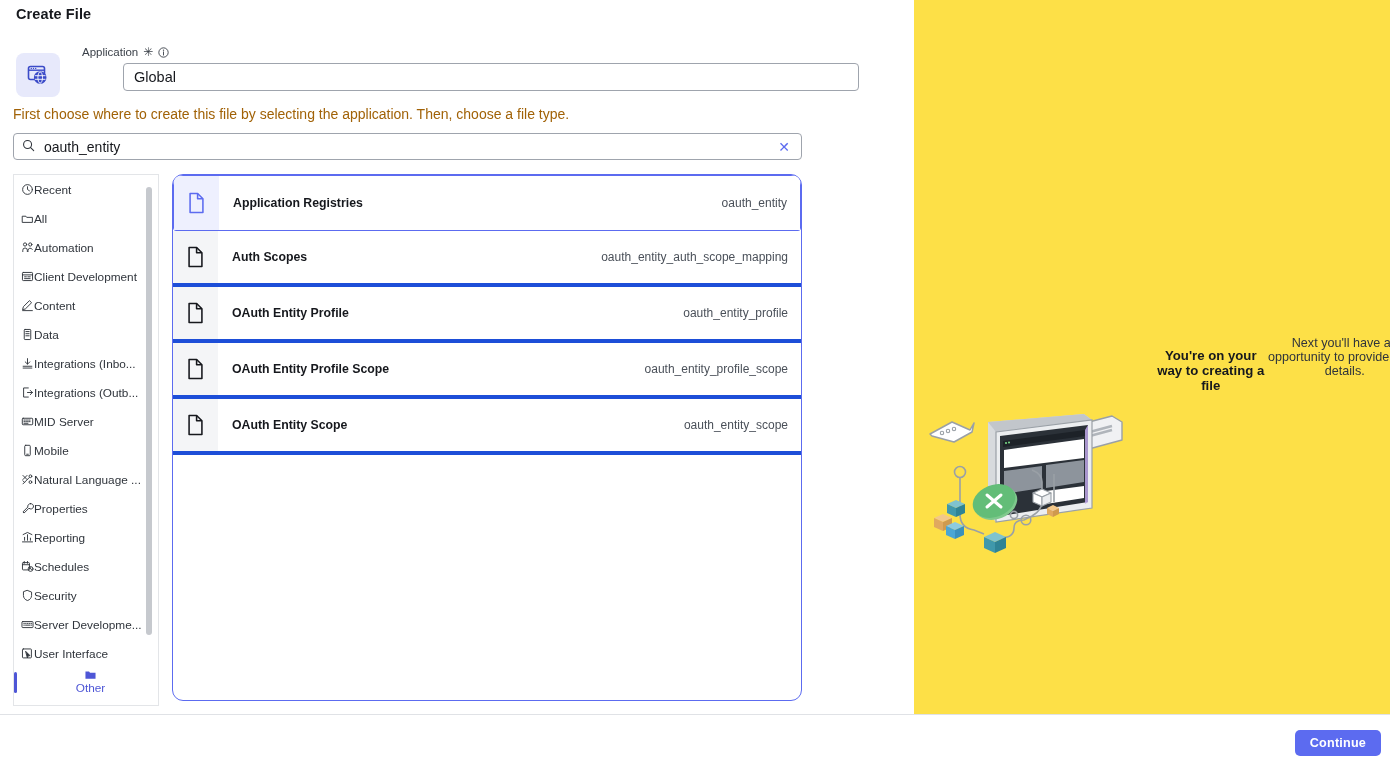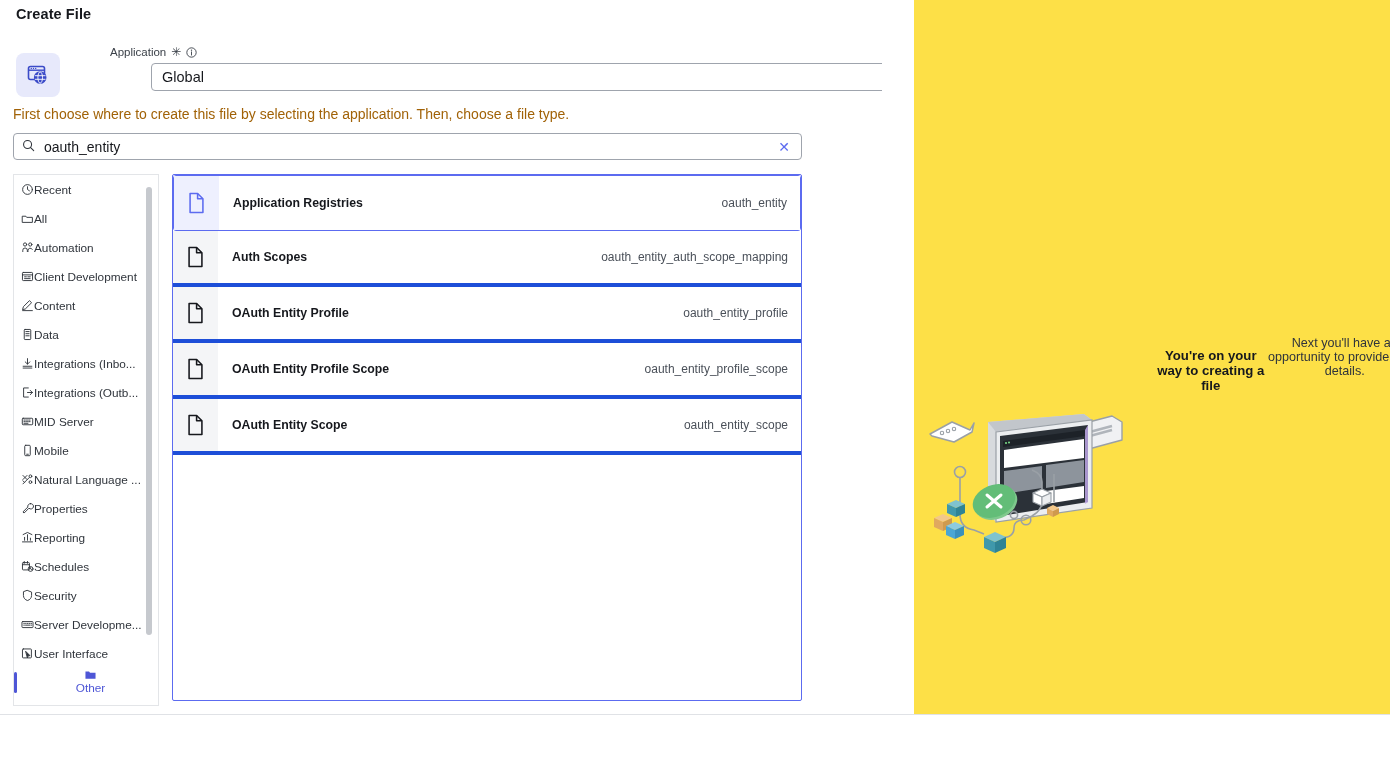--- a/index.html
+++ b/index.html
@@ -33,21 +33,21 @@
     background: #ffffff;
   }
 
   
   .title {
     position: absolute; left: 16px; top: 6px;
     font-size: 14.5px; font-weight: bold; color: #16181d; letter-spacing: .1px;
   }
 
   
-  .app-row { position: absolute; left: 16px; top: 45px; display: flex; align-items: flex-start; gap: 28px; }
+  .app-row { position: absolute; left: 16px; top: 45px; display: flex; align-items: flex-start; }
   .app-icon-box {
     width: 44px; height: 44px; border-radius: 8px; background: #e7e9fb;
     display: flex; align-items: center; justify-content: center; margin-top: 8px;
   }
   .field-block { margin-left: 22px; }
   .field-label {
     font-size: 11.5px; color: #3b4149; display: flex; align-items: center; gap: 5px;
     line-height: 14px; margin-bottom: 4px;
   }
   .req-star { color: #3b4149; font-size: 12px; line-height: 10px; }
@@ -100,21 +100,21 @@
     position: absolute; right: 3px; top: 6px; width: 6px; height: 518px;
     background: transparent;
   }
   .cat-thumb {
     position: absolute; right: 3px; top: 6px; width: 6px; height: 448px;
     background: #c6c9ce; border-radius: 3px; cursor: pointer;
   }
 
   .results {
     position: absolute; left: 172px; top: 174px; width: 630px; height: 527px;
-    background: #fff; border: 1px solid #5c6bf0; border-radius: 2px; overflow: hidden;
+    background: #fff; border: 1px solid #5c6bf0; border-radius: 11px; overflow: hidden;
   }
   .row {
     display: flex; align-items: stretch; height: 56px; cursor: pointer;
     border-bottom: 4px solid #1d4ed8; position: relative;
   }
   .row .icon-cell {
     width: 45px; flex: 0 0 45px; background: #f4f5f7;
     display: flex; align-items: center; justify-content: center;
   }
   .row .row-body {
@@ -515,13 +515,16 @@
             <path d="M12 3 L6 6 L6 12 L12 9 Z" fill="#cf9a4e"></path>
           </g>
         </g>
       </svg>
     </div>
     <div class="rp-title">You're on your way to creating a file</div>
     <div class="rp-sub">Next you'll have an opportunity to provide more details.</div>
   </div>
 
   <div class="footer-divider"></div>
+  <div class="footer">
+    <button class="continue-btn">Continue</button>
+  </div>
 </div>
 
 </body></html>

